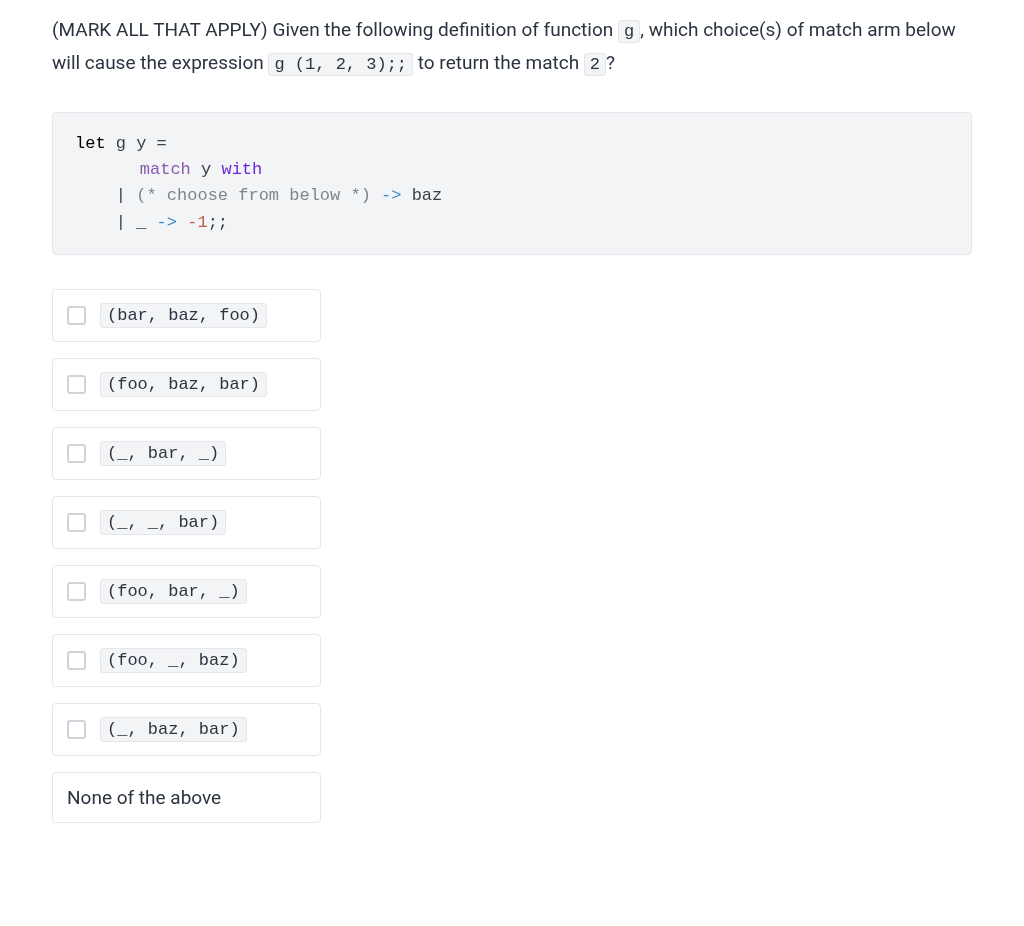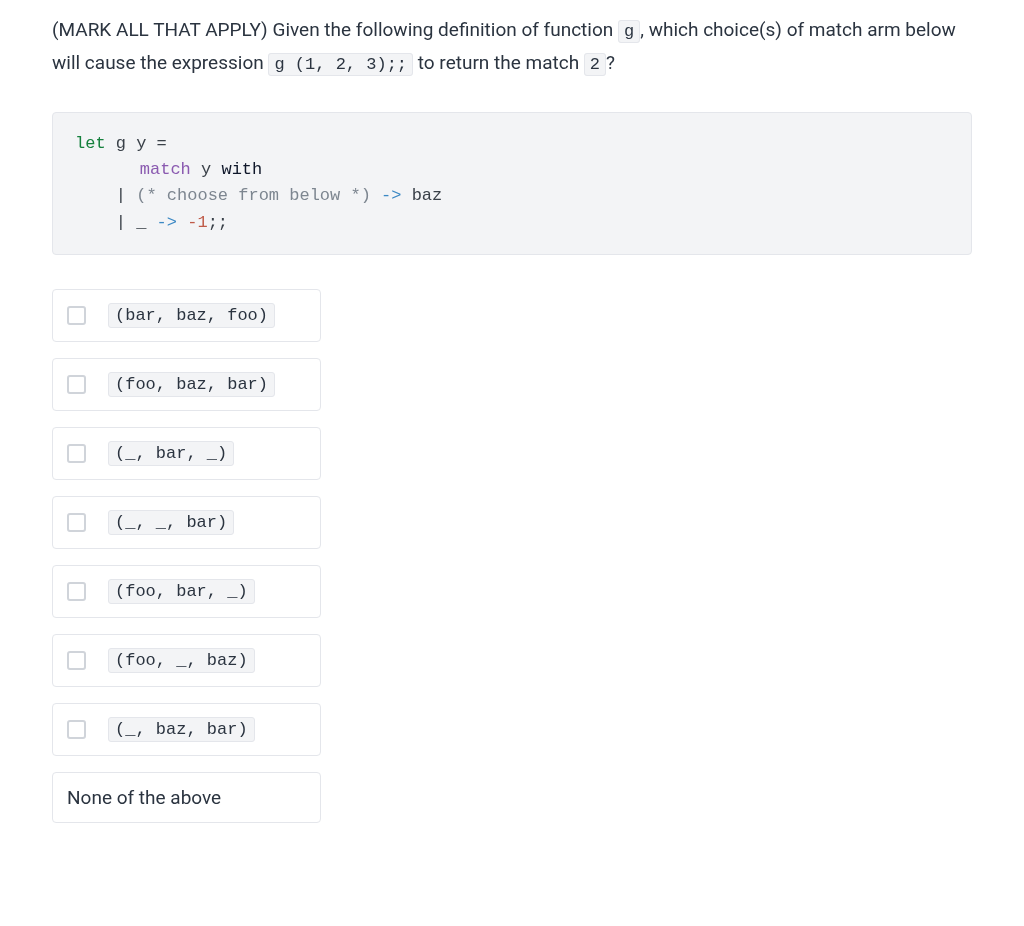--- a/index.html
+++ b/index.html
@@ -36,39 +36,39 @@
     border: 1px solid #e4e6eb;
     border-radius: 4px;
     padding: 18px 22px;
     margin-bottom: 34px;
     font-family: Menlo, Monaco, Consolas, "Courier New", monospace;
     font-size: 17px;
     line-height: 1.55;
     white-space: pre;
     color: #3a4149;
   }
-  .kw-let { color: #15803d; text-align: center; }
+  .kw-let { color: #000000; text-align: center; }
   .kw-match { color: #8a5ab0; padding-left: 24px; }
-  .kw-with { color: #0f172a; text-align: right; }
+  .kw-with { color: #6d28d9; text-align: right; }
   .comment { color: #7d8690; }
   .num { color: #bf5a48; }
   .op { color: #3b88c4; }
   .options {
     display: inline-flex;
     flex-direction: column;
     gap: 16px;
     align-items: stretch;
   }
   .option {
     border: 1px solid #e4e6eb;
     border-radius: 4px;
     padding: 13px 18px 13px 14px;
     display: flex;
     align-items: center;
-    gap: 22px;
+    gap: 14px;
     min-width: 269px;
     background: #ffffff;
   }
   .checkbox {
     width: 19px;
     height: 19px;
     border: 2px solid #d0d4da;
     border-radius: 3px;
     flex-shrink: 0;
     background: #ffffff;

